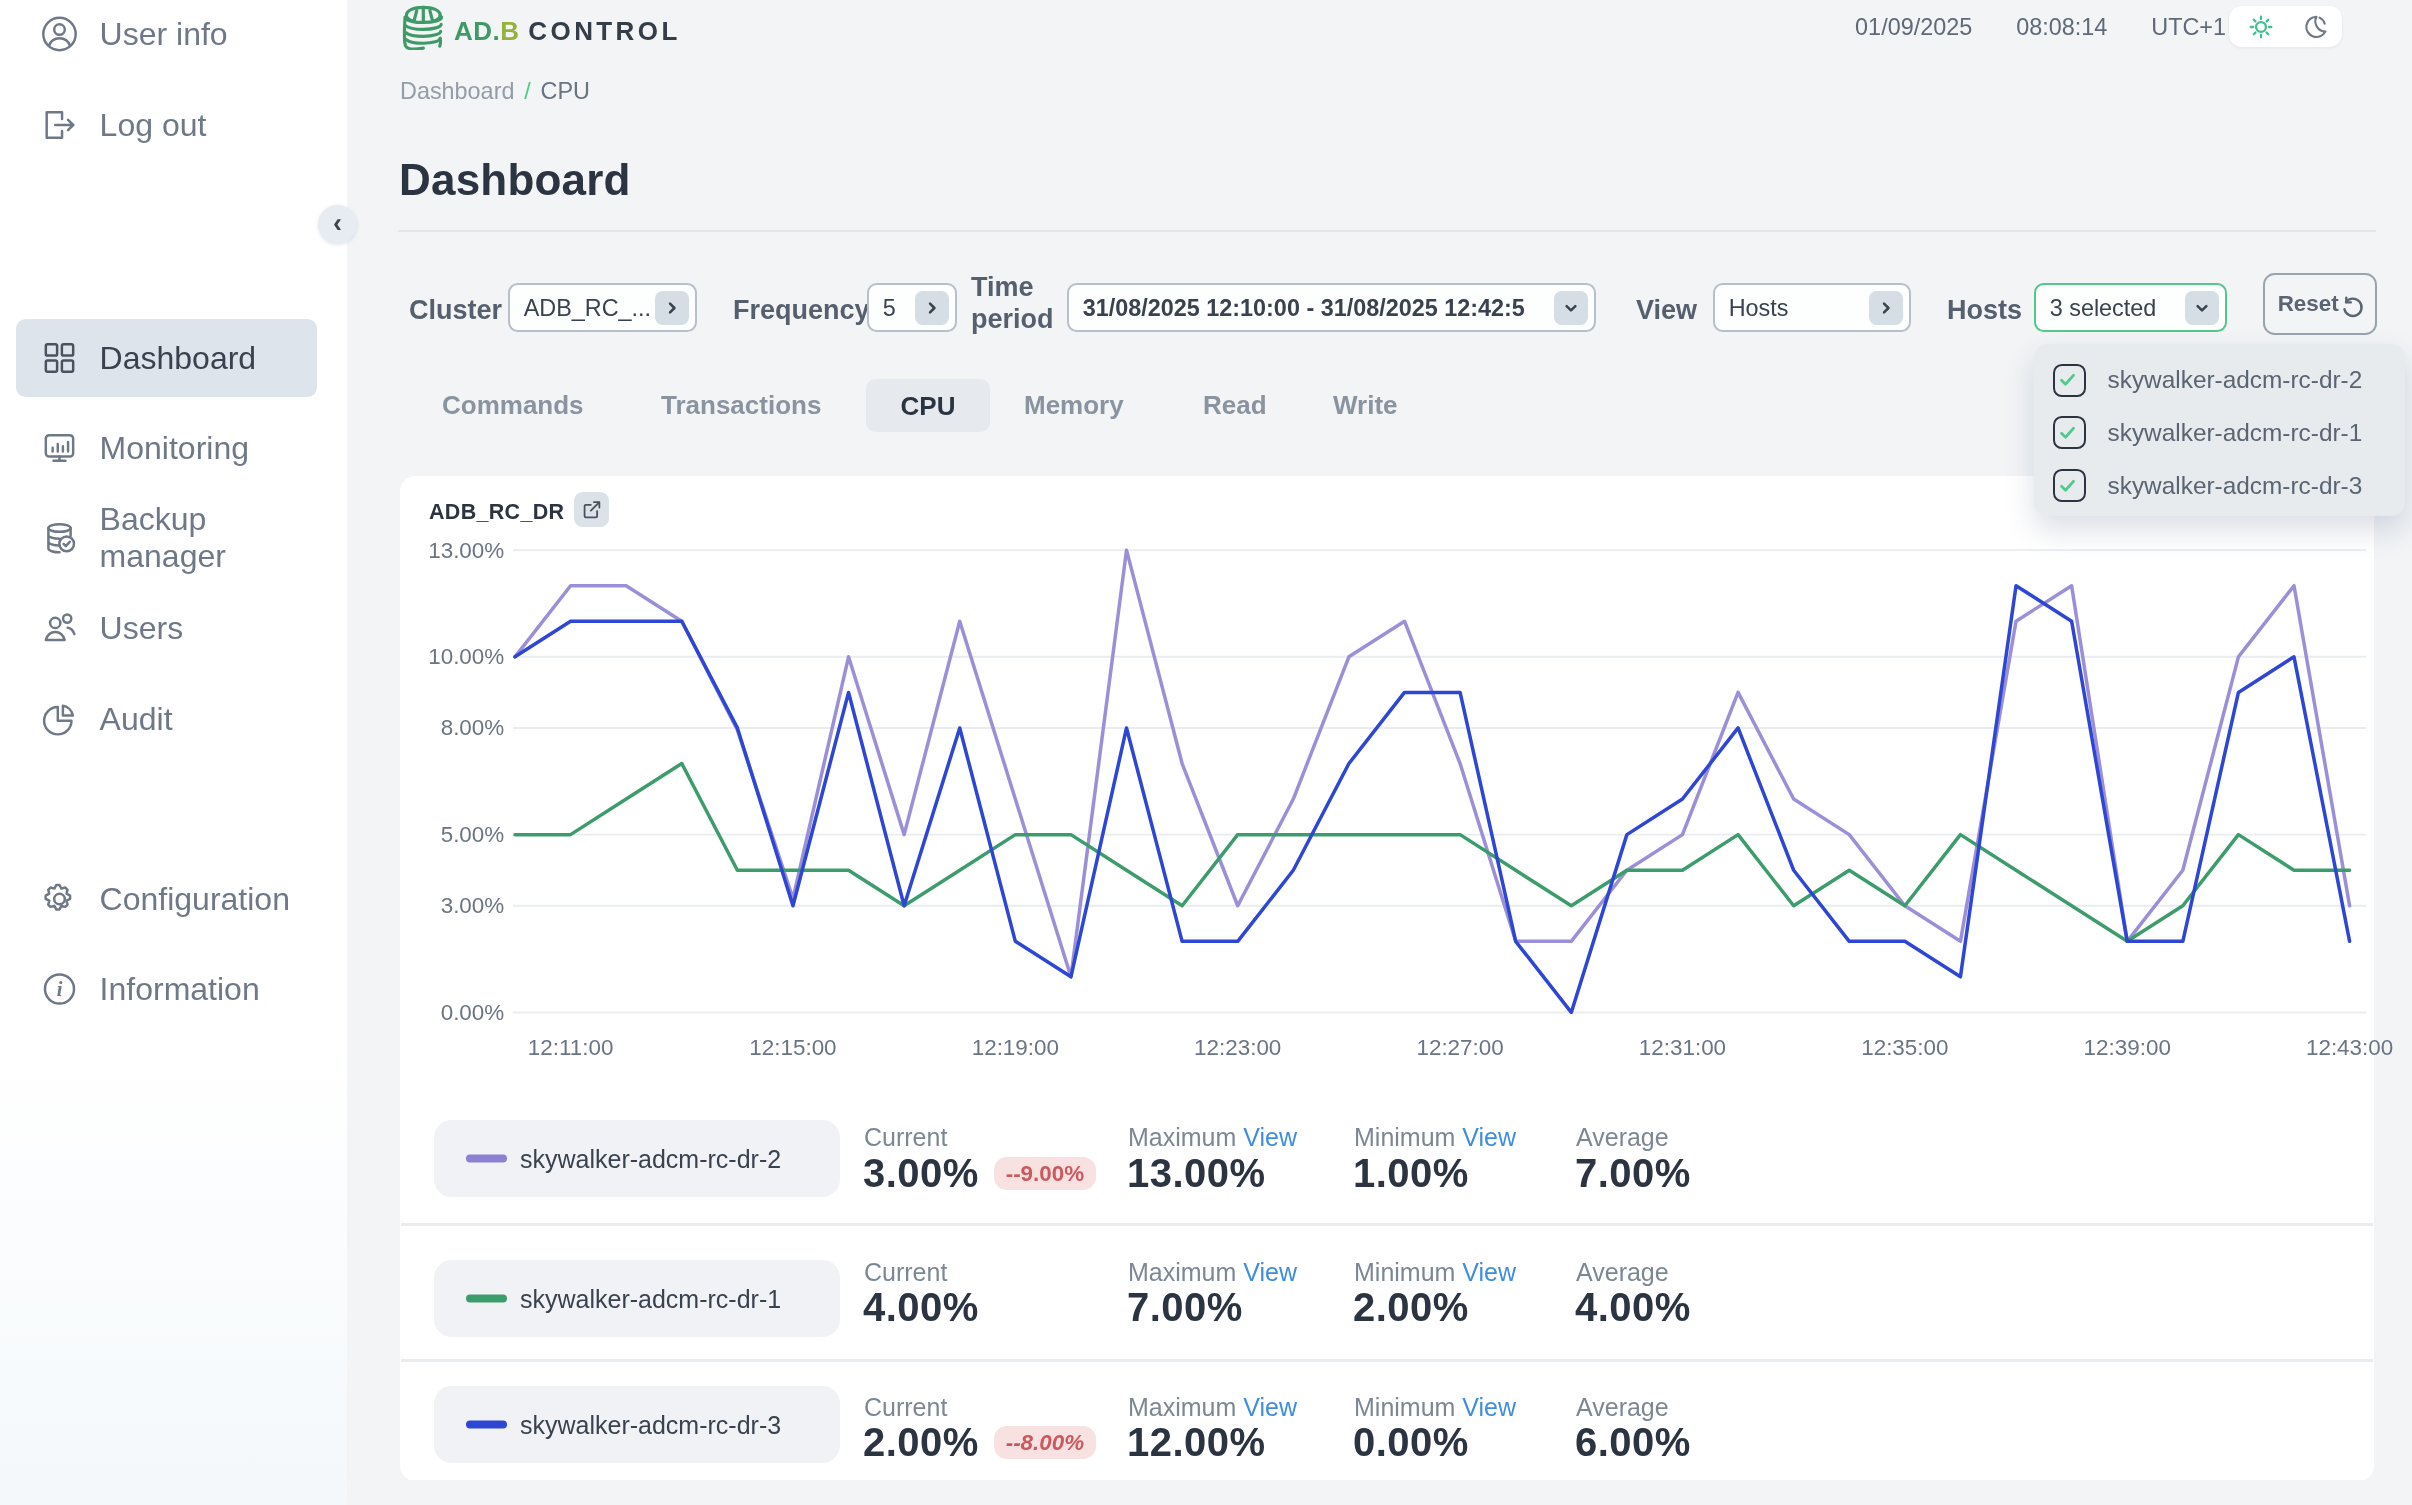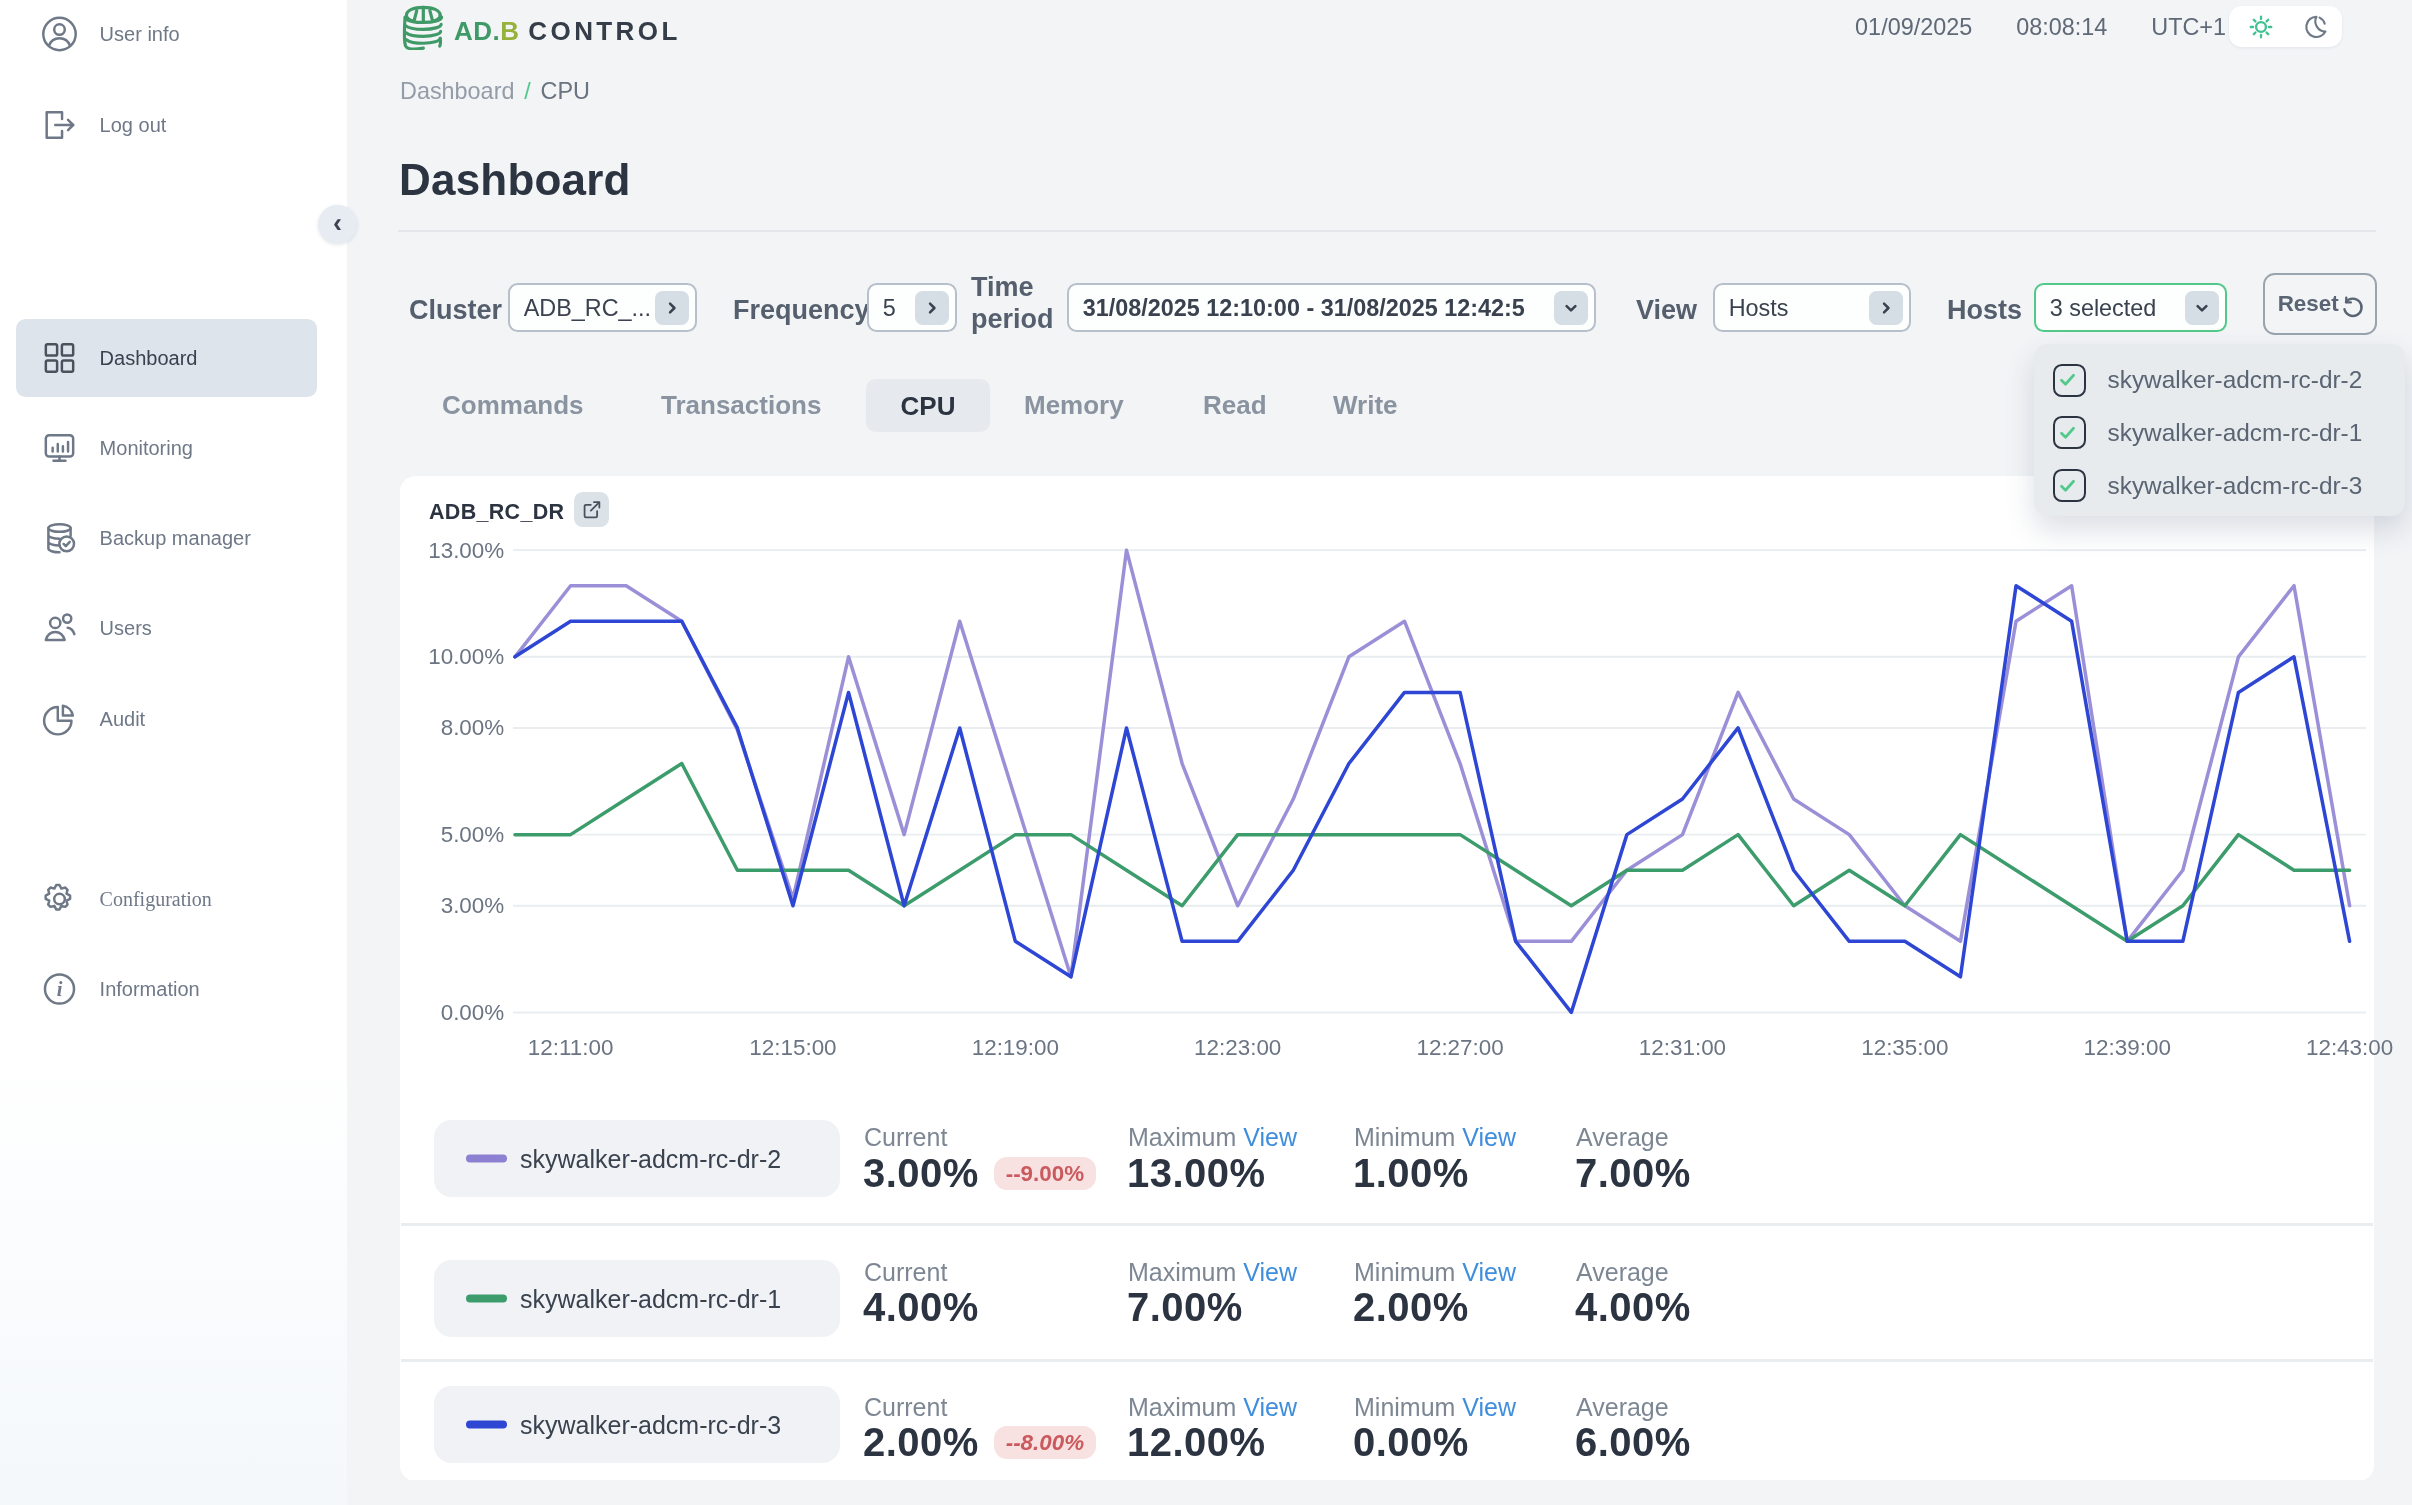--- a/index.html
+++ b/index.html
@@ -4,21 +4,21 @@
 <style>
 * { margin:0; padding:0; box-sizing:border-box; }
 html,body { width:2413px; height:1506px; }
 body { position:relative; background:#f2f4f6; font-family:"Liberation Sans", sans-serif; overflow:hidden; color:#2b3440; }
 .abs { position:absolute; }
 
 #sidebar { position:absolute; left:0; top:0; width:347px; height:1506px; background:linear-gradient(180deg,#ffffff 0%,#ffffff 70%,#f4f8fb 100%); }
 .side-item { position:absolute; left:15.6px; width:301px; height:78px; border-radius:9.8px; }
 .side-item.active { background:#dde4ec; }
 .side-ic { position:absolute; left:23.4px; top:50%; transform:translateY(-50%); width:41px; height:41px; }
-.side-tx { position:absolute; left:84px; top:50%; transform:translateY(-50%); font-size:20px; color:#6e7887; }
+.side-tx { position:absolute; left:84px; top:50%; transform:translateY(-50%); font-size:32px; color:#6e7887; }
 .side-item.active .side-tx { color:#39424e; }
 .side-ic svg { width:41px; height:41px; display:block; }
 .ic-stroke { fill:none; stroke:#6e7887; stroke-width:1.45; stroke-linecap:round; stroke-linejoin:round; }
 .side-item.active .ic-stroke { stroke:#4a525e; }
 #collapse { position:absolute; left:318px; top:205px; width:39px; height:39px; border-radius:50%; background:#e7ecf2; box-shadow:0 1px 3.9px rgba(40,60,90,.12); text-align:center; line-height:37px; font-size:27px; color:#3c4450; font-weight:bold; }
 
 #logo { position:absolute; left:398px; top:4.9px; height:45px; }
 #logotext { position:absolute; left:454px; top:15.6px; font-size:26px; font-weight:bold; letter-spacing:0.5px; }
 #logotext .g1 { color:#3f9a68; } #logotext .g2 { color:#97b23c; }
 #logotext .ctl { color:#353d49; letter-spacing:3.4px; margin-left:8.8px; }
@@ -139,21 +139,21 @@
     <div class="side-ic">
         <svg viewBox="0 0 24 24">
           <path class="ic-stroke" d="M11 5a8 8 0 1 0 8 8h-8z"></path>
           <path class="ic-stroke" d="M14 4.2a7 7 0 0 1 5.8 5.8H14z"></path>
         </svg>
       </div>
     <div class="side-tx">Audit</div>
   </div>
 
 
-  <div class="side-item" style="top:860px;font-family:Liberation Serif, serif;">
+  <div class="side-item" style="top:860px;">
     <div class="side-ic">
         <svg viewBox="0 0 24 24">
           <circle class="ic-stroke" cx="12" cy="12" r="3.1"></circle>
           <path class="ic-stroke" d="M12 3.8l1.1 2.1 2.3-.6 1.3 1.3-.6 2.3 2.1 1.1v1.9l-2.1 1.1.6 2.3-1.3 1.3-2.3-.6-1.1 2.1h-1.9l-1.1-2.1-2.3.6-1.3-1.3.6-2.3-2.1-1.1v-1.9l2.1-1.1-.6-2.3 1.3-1.3 2.3.6 1.1-2.1z"></path>
         </svg>
       </div>
     <div class="side-tx">Configuration</div>
   </div>
 
   <div class="side-item" style="top:950px;">

